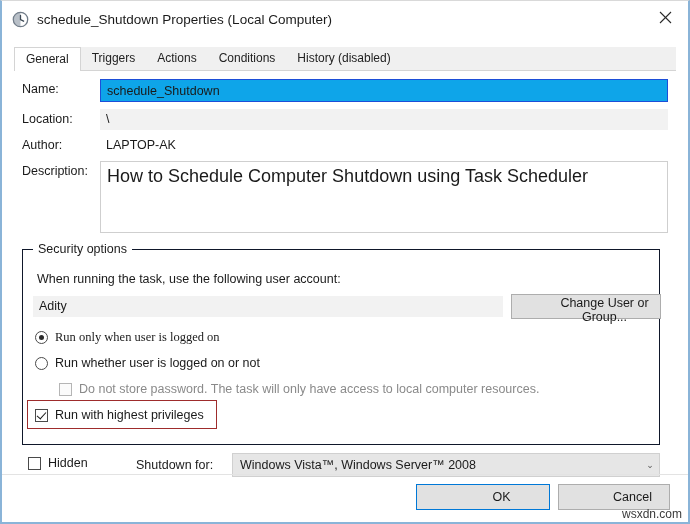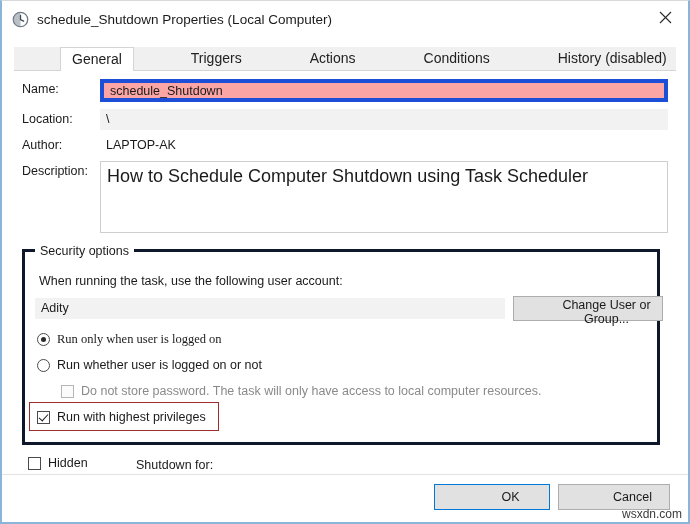--- a/index.html
+++ b/index.html
@@ -65,29 +65,28 @@
     right: 12px;
     height: 24px;
     background: #f0f0f0;
     border-bottom: 1px solid #d4d4d4;
     display: flex;
     align-items: stretch;
     box-sizing: border-box;
   }
   .tab {
     padding: 3px 11px 4px 11px;
-    font-size: 14px;
+    font-size: 12px;
     color: #222;
     background: transparent;
     display: flex;
     align-items: center;
     cursor: pointer;
     white-space: nowrap;
     box-sizing: border-box;
-    margin-left: 46px;
   }
   .tab.active {
     background: #ffffff;
     border-left: 1px solid #d4d4d4;
     border-right: 1px solid #d4d4d4;
     border-top: 1px solid #d4d4d4;
     margin-bottom: -1px;
     padding-bottom: 5px;
   }
 
@@ -109,22 +108,22 @@
   }
   .fieldlabel {
     width: 78px;
     font-size: 12.5px;
     color: #1a1a1a;
     padding-top: 3px;
     flex: 0 0 auto;
   }
 
   .textbox {
-    border: 4px solid #1d4ed8;
-    background: #fca5a5;
+    border: 1px solid #1d4ed8;
+    background: #0ea5e9;
     font-size: 12.5px;
     color: #1a1a1a;
     padding: 3px 6px;
     box-sizing: border-box;
     height: 23px;
     line-height: 16px;
     font-family: "Liberation Sans", sans-serif;
     outline: none;
   }
   .readonly-strip {
@@ -156,21 +155,21 @@
     overflow: hidden;
   }
 
   
   .groupbox {
     position: absolute;
     left: 18px;
     top: 180px;
     width: 630px;
     height: 195px;
-    border: 3px solid #0f172a;
+    border: 1px solid #0f172a;
     box-sizing: border-box;
   }
   .group-legend {
     position: absolute;
     left: 10px;
     top: -8px;
     background: #ffffff;
     padding: 0 5px;
     font-size: 12.5px;
     color: #1a1a1a;
@@ -381,23 +380,27 @@
       <div class="highlight-box" style="left:4px; top:150px; width:190px; height:29px;"></div>
     </div>
 
     <div class="ctl" style="left:14px; top:385px;">
       <span class="checkbox"></span>
       <span class="lbl">Hidden</span>
     </div>
 
     <div class="gtext" style="left:122px; top:387px;">Shutdown for:</div>
 
+    <div class="combo" style="left:218px; top:382px; width:428px; height:24px;">
+      <span class="cval">Windows Vista™, Windows Server™ 2008</span>
+      <span class="chev">⌄</span>
+    </div>
 
   </div>
 
   <div class="sep" style="bottom:47px;"></div>
 
-  <button class="btn focused" style="position:absolute; right:138px; bottom:12px; width:116px; height:26px;">OK</button>
+  <button class="btn focused" style="position:absolute; right:138px; bottom:12px; width:134px; height:26px;">OK</button>
   <button class="btn" style="position:absolute; right:18px; bottom:12px; width:112px; height:26px;">Cancel</button>
 
   <div class="watermark">wsxdn.com</div>
 
 </div>
 
 </body></html>

